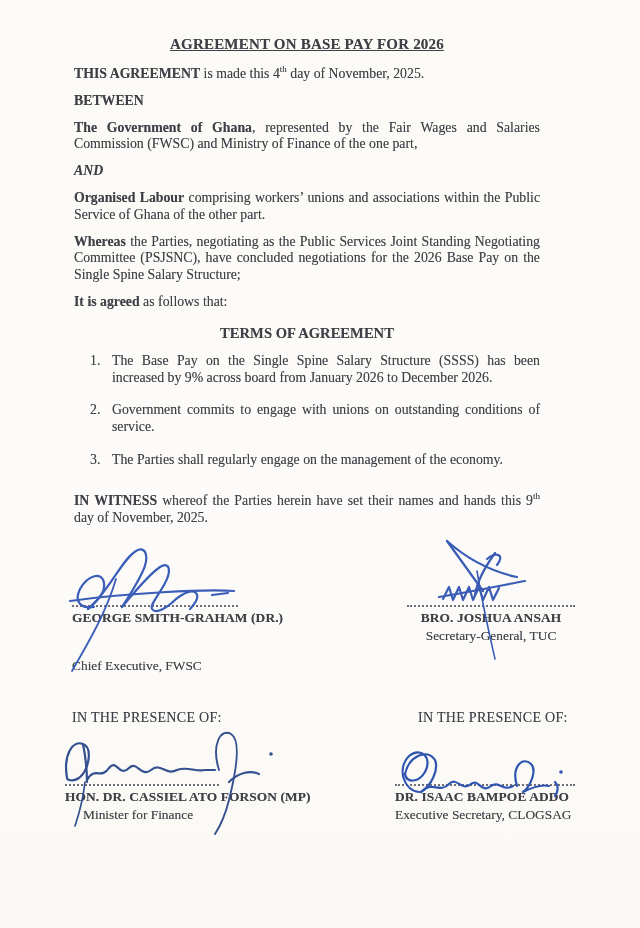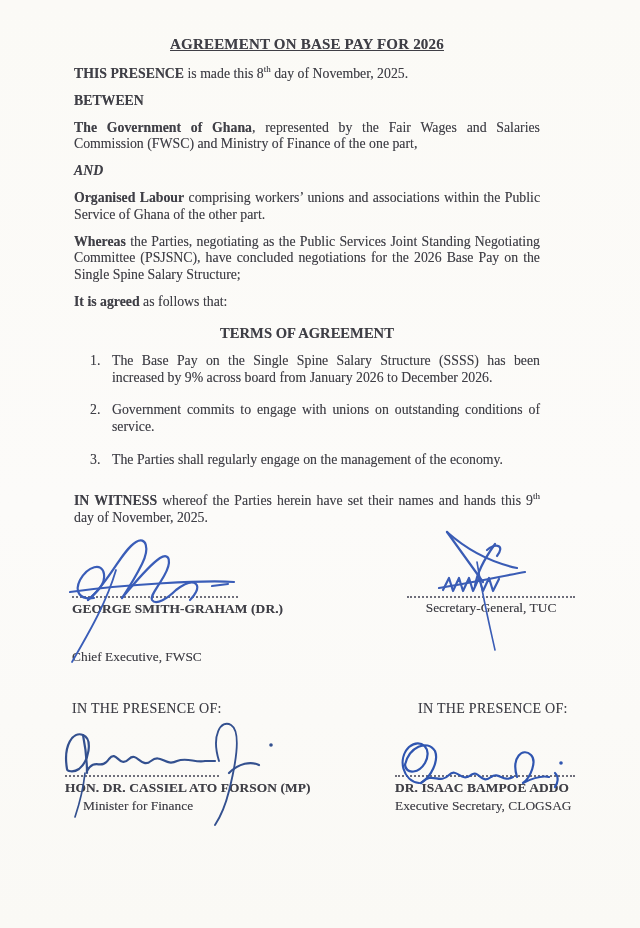--- a/index.html
+++ b/index.html
@@ -40,21 +40,21 @@
   .terms-list { margin: 0 0 0 16px; padding: 0; list-style: none; }
   .term-item {
     position: relative;
     padding-left: 22px;
     margin-bottom: 16px;
     font-size: 13.8px;
     line-height: 16.8px;
     text-align: justify;
   }
   .term-num { position: absolute; left: 0; top: 0; }
-  .witness { margin-top: 24px; margin-bottom: 4px; }
+  .witness { margin-top: 24px; margin-bottom: 13px; }
 
   .sig-row { display: flex; justify-content: space-between; }
   .sig-row-1 { padding: 0 65px 0 72px; margin-top: 0; }
   .sig-row-2 { padding: 0 65px 0 65px; margin-top: 2px; }
   .presence-row { display: flex; justify-content: space-between; padding: 0 65px 0 72px; margin-top: 36px; }
   .presence-label { font-size: 14px; letter-spacing: 0.3px; }
   .presence-left { width: 240px; }
   .presence-right { width: 157px; white-space: nowrap; }
 
   .sig-block { position: relative; }
@@ -75,21 +75,21 @@
   .blk-bampoe { width: 180px; }
 </style>
 </head>
 <body>
 
 <div class="page">
   <div class="content">
 
     <h1 class="doc-title">AGREEMENT ON BASE PAY FOR 2026</h1>
 
-    <p class="para"><span class="lead">THIS PRESENCE</span><span> is made this 8</span><sup class="ord">th</sup><span> day of November, 2025.</span></p>
+    <p class="para"><span class="lead">THIS AGREEMENT</span><span> is made this 4</span><sup class="ord">th</sup><span> day of November, 2025.</span></p>
 
     <p class="para"><span class="lead">BETWEEN</span></p>
 
     <p class="para"><span class="lead">The Government of Ghana</span><span>, represented by the Fair Wages and Salaries Commission (FWSC) and Ministry of Finance of the one part,</span></p>
 
     <p class="para"><span class="lead-italic">AND</span></p>
 
     <p class="para"><span class="lead">Organised Labour</span><span> comprising workers’ unions and associations within the Public Service of Ghana of the other part.</span></p>
 
     <p class="para"><span class="lead">Whereas</span><span> the Parties, negotiating as the Public Services Joint Standing Negotiating Committee (PSJSNC), have concluded negotiations for the 2026 Base Pay on the Single Spine Salary Structure;</span></p>
@@ -130,20 +130,21 @@
         <path d="M22,4 L58,54"></path>
         <path d="M22,4 C40,20 64,34 92,40"></path>
         <path d="M70,16 C60,30 52,44 50,58"></path>
         <path d="M62,22 C72,14 80,18 72,28"></path>
         <path d="M18,62 l6,-12 l4,13 l6,-13 l4,13 l6,-13 l4,13 l6,-13 l4,13 l6,-13 l4,13 l6,-12"></path>
         <path d="M14,60 C40,56 78,48 100,44"></path>
         <path d="M52,34 C58,70 64,95 70,122" stroke-width="1.6"></path>
       </svg>
       <div class="sig-spacer-1"></div>
       <div class="dotline"></div>
+      <div class="sig-name center">BRO. JOSHUA ANSAH</div>
       <div class="sig-role center">Secretary-General, TUC</div>
     </div>
 
   </div>
 
   <div class="presence-row">
     <div class="presence-label presence-left">IN THE PRESENCE OF:</div>
     <div class="presence-label presence-right">IN THE PRESENCE OF:</div>
   </div>
 

